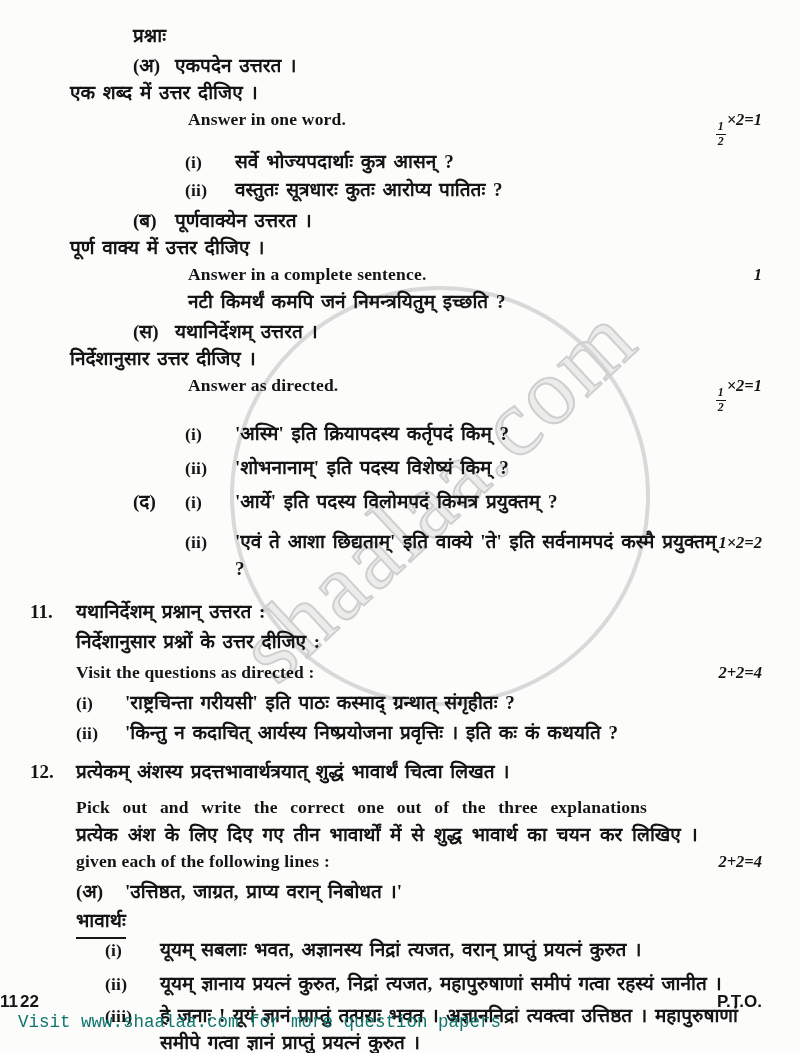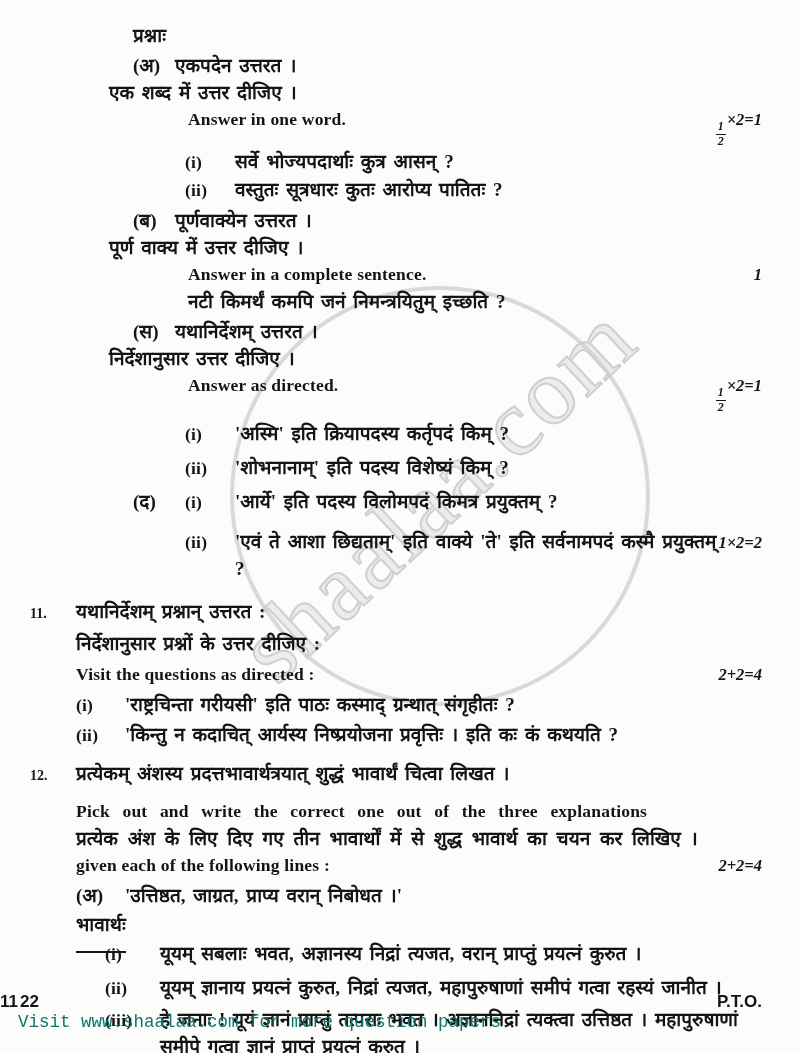--- a/index.html
+++ b/index.html
@@ -31,43 +31,43 @@
   .mt2{margin-top:2px}.mt3{margin-top:3px}.mt4{margin-top:4px}
   .mt6{margin-top:6px}.mt9{margin-top:9px}.mt11{margin-top:11px}
   .mt12{margin-top:12px}.mt16{margin-top:16px}
 
   .dv{font-size:19px;font-weight:bold;word-spacing:3px;}
   .en{font-family:Liberation Serif, serif;font-weight:bold;font-size:17.5px;letter-spacing:0.2px;}
 
   .ind-head{margin-left:133px;}
   .lab-part{margin-left:133px;width:42px;flex:none;}
   .lab-part-d{margin-left:133px;width:52px;flex:none;}
-  .ind-line{margin-left:109px;text-align:center;}
+  .ind-line{margin-left:70px;text-align:center;}
   .ind-en{margin-left:188px;}
   .lab-sub{margin-left:185px;width:50px;flex:none;}
   .lab-sub-d{width:50px;flex:none;}
-  .lab-num{margin-left:30px;width:46px;flex:none;font-size:14px;}
+  .lab-num{margin-left:30px;width:46px;flex:none;font-size:19px;}
   .ind-q{margin-left:76px;}
   .lab-sub-q{margin-left:76px;width:49px;flex:none;}
   .lab-opt{margin-left:105px;width:55px;flex:none;}
   .txt{flex:1;}
   .opt-txt{max-width:578px;}
   .wide{word-spacing:5px;}
   .stretch1{word-spacing:8px;}
 
   .marks{
     margin-left:auto;flex:none;white-space:nowrap;
     font-weight:bold;font-style:italic;font-size:16.5px;
     font-family:"Liberation Serif",serif;
   }
   .frac{display:inline-flex;flex-direction:column;align-items:center;
     vertical-align:-0.45em;line-height:1;font-size:0.72em;margin-right:1px;}
   .fnum{border-bottom:1.4px solid #141414;padding:0 2px 1px;}
   .fden{padding-top:1px;}
-  .underl{border-bottom:2px solid #161616;padding-bottom:16px;}
+  .underl{border-bottom:2px solid #161616;padding-bottom:6px;}
   .bold{font-weight:bold;}
 
   
   .footer-row{position:absolute;z-index:1;left:0;right:0;top:992px;height:20px;
     font-family:"Liberation Sans",sans-serif;font-weight:bold;font-size:17px;}
   .f-left{position:absolute;left:20px;}
   .f-center{position:absolute;left:0;right:0;text-align:left;}
   .f-right{position:absolute;right:38px;}
   .visit{position:absolute;z-index:1;left:18px;top:1012px;
     font-family:Liberation Mono, monospace;font-size:17.5px;color:#0f766e;}

